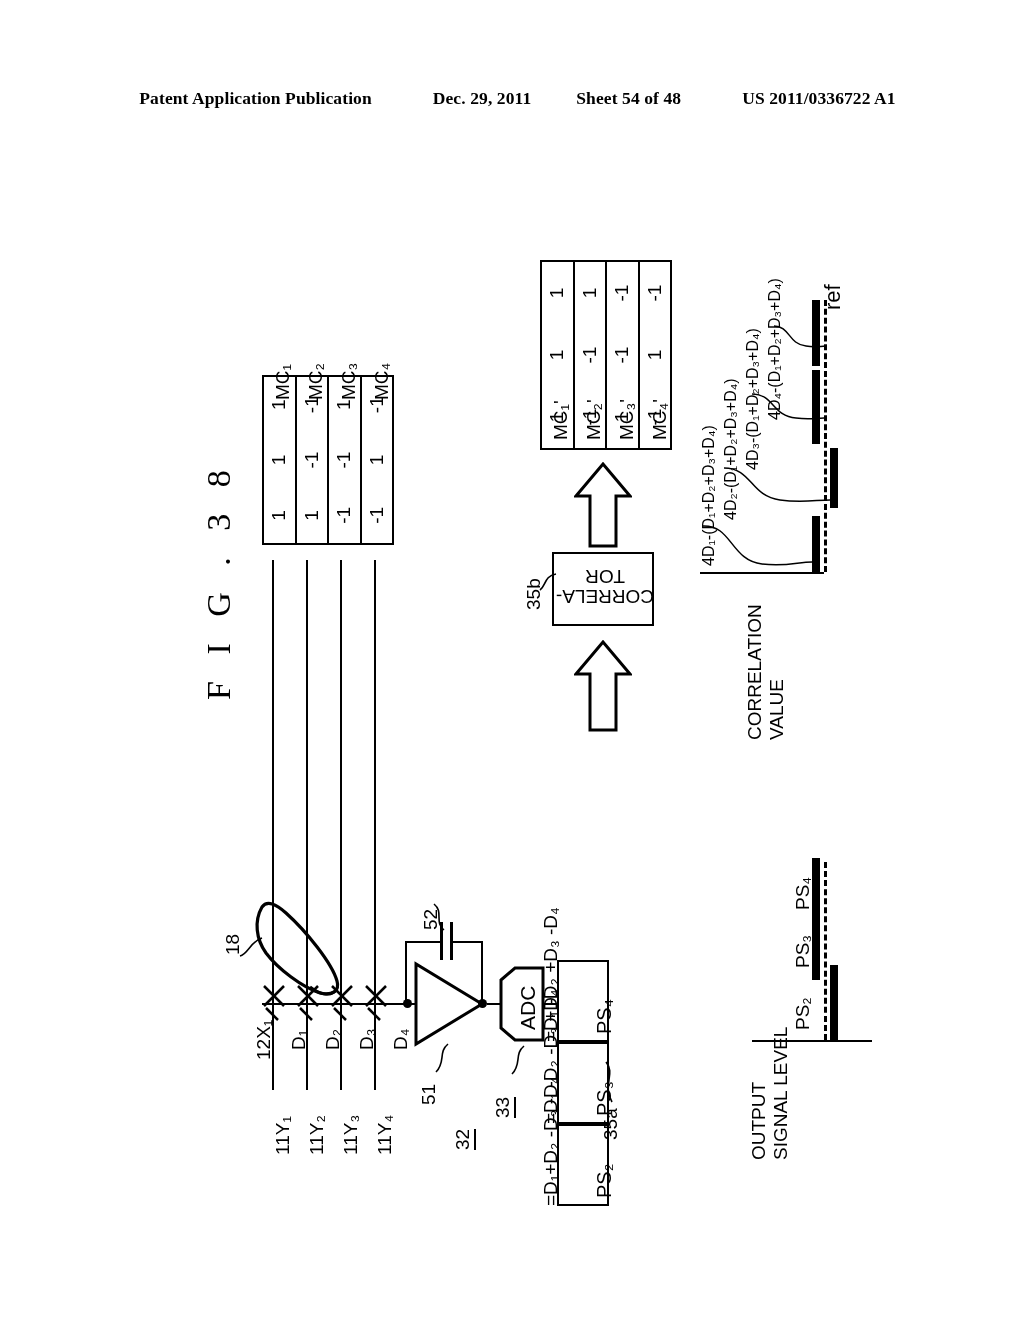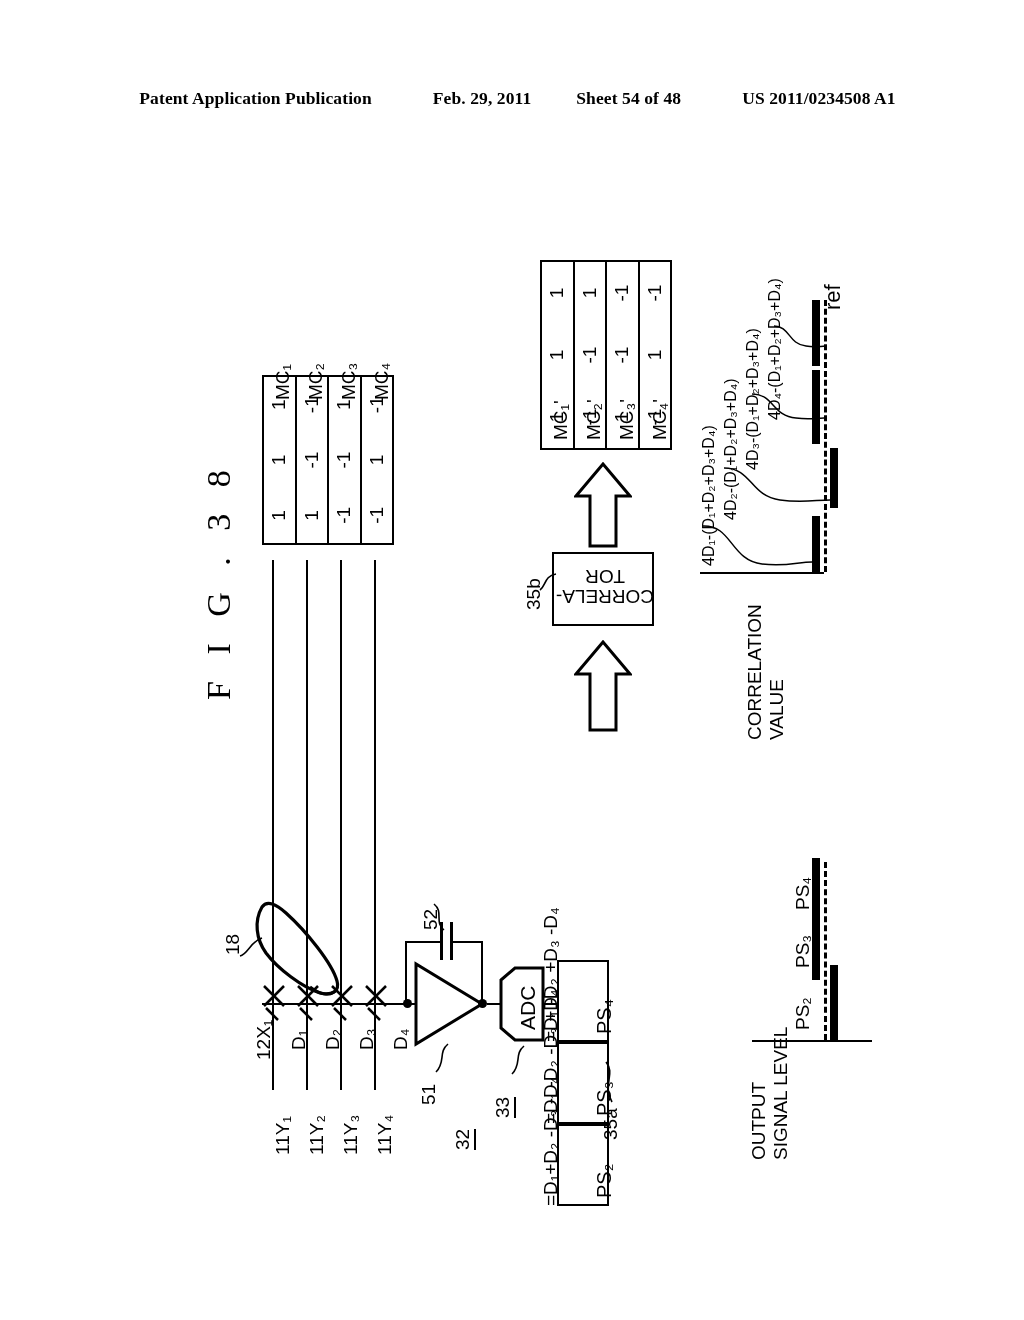--- a/index.html
+++ b/index.html
@@ -132,25 +132,25 @@
   .diode { position: absolute; }
 
   .underline-num { border-bottom: 2px solid #000; padding-bottom: 1px; }
 </style>
 </head>
 <body>
 
 <div id="pub-header">
   <span>Patent Application Publication</span>
   <span class="hsp-a"></span>
-  <span>Feb. 29, 2011</span>
+  <span>Dec. 29, 2011</span>
   <span class="hsp-b"></span>
   <span>Sheet 54 of 48</span>
   <span class="hsp-c"></span>
-  <span>US 2011/0234508 A1</span>
+  <span>US 2011/0336722 A1</span>
 </div>
 
 <div id="figure-canvas">
 
   <div id="fig-title" class="rot90" style="left:200px; top:700px;">F I G . 3 8</div>
 
   <div class="line vline" style="left:272px; top:560px; height:530px;"></div>
   <div class="line vline" style="left:306px; top:560px; height:530px;"></div>
   <div class="line vline" style="left:340px; top:560px; height:530px;"></div>
   <div class="line vline" style="left:374px; top:560px; height:530px;"></div>

